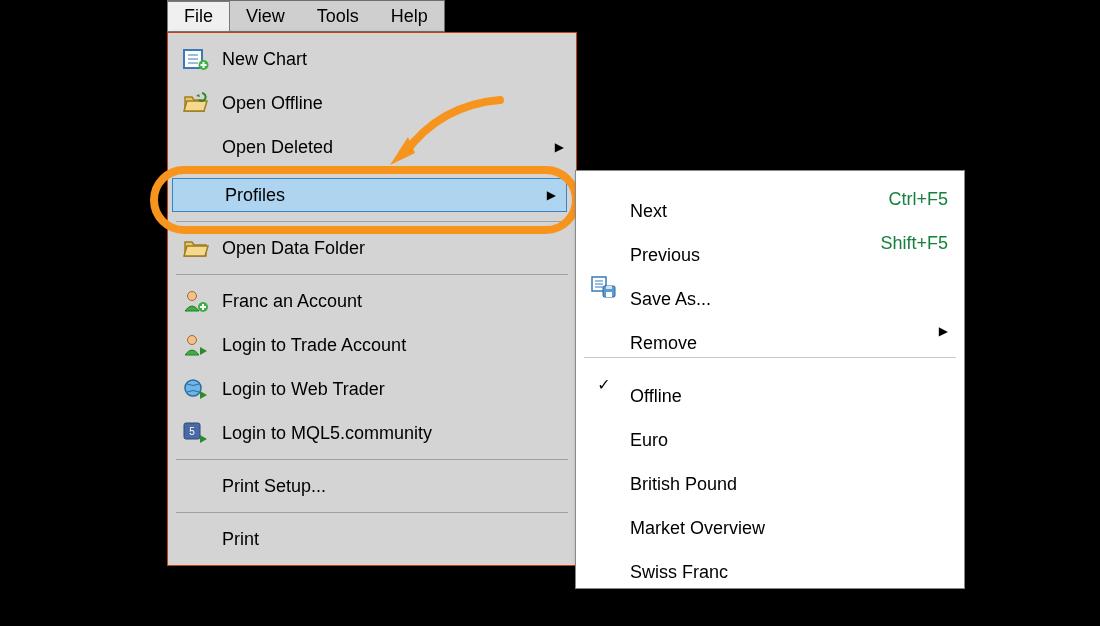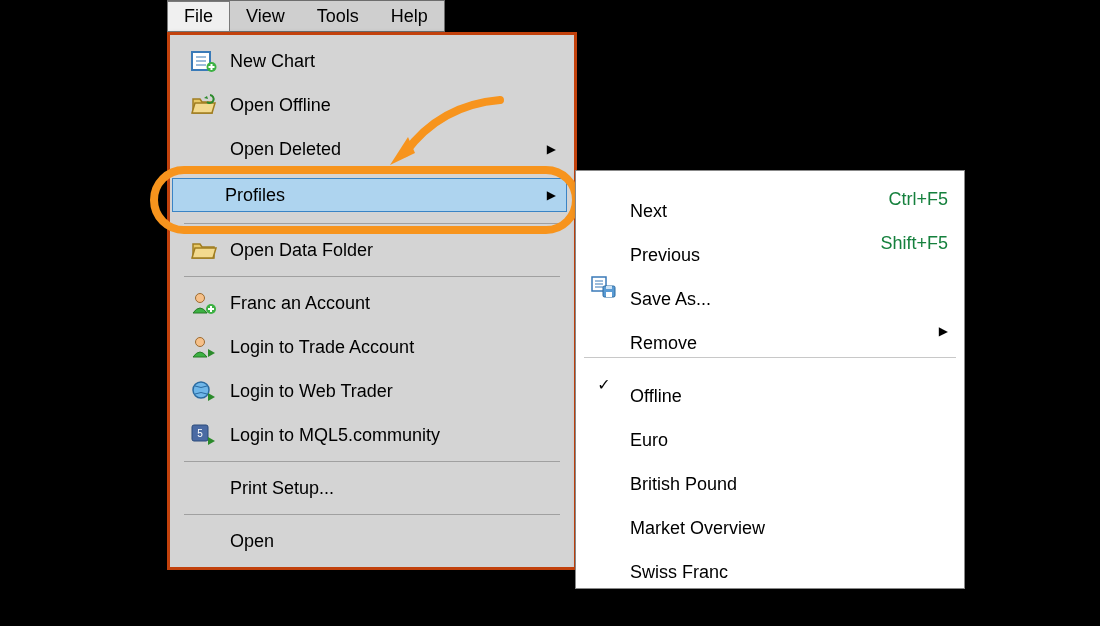--- a/index.html
+++ b/index.html
@@ -33,23 +33,23 @@
       background: #f0f0f0;
       border: 1px solid #7a7a7a;
       margin: -1px 0 -1px -1px;
     }
     .dropdown {
       position: absolute;
       left: 167px;
       top: 32px;
       width: 410px;
       background: #d4d4d4;
-      border: 3px solid #c2410c;
+      border: 1px solid #c2410c;
       box-shadow: 3px 3px 6px rgba(0,0,0,0.35);
-      padding: 4px 8px;
+      padding: 4px 2px;
     }
     .menu-row {
       display: flex;
       align-items: center;
       height: 44px;
       padding: 0 10px 0 6px;
       position: relative;
     }
     .menu-row .icon-slot {
       width: 40px;
@@ -283,21 +283,21 @@
 
   <div class="menu-row">
     <span class="icon-slot"></span>
     <span class="label">Print Setup...</span>
   </div>
 
   <div class="menu-sep"></div>
 
   <div class="menu-row">
     <span class="icon-slot"></span>
-    <span class="label">Open</span>
+    <span class="label">Print</span>
   </div>
 </div>
 
 <div class="highlighted-row">
   <span class="icon-slot"></span>
   <span class="label">Profiles</span>
   <span class="arrow">▶</span>
 </div>
 <div class="highlighted-wrap"></div>
 

